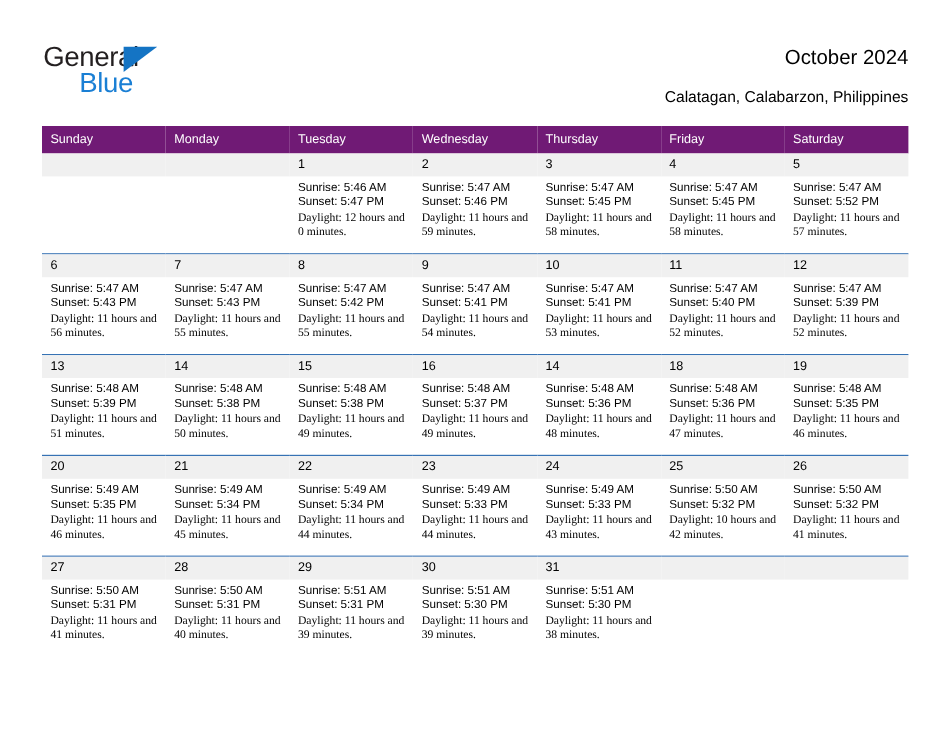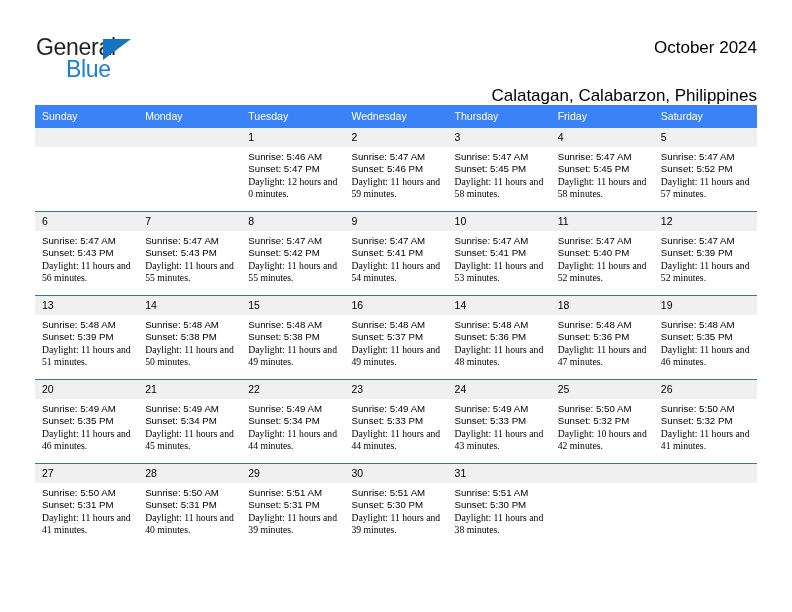--- a/index.html
+++ b/index.html
@@ -72,38 +72,38 @@
   }
   .cal-title {
     font-size: 17px;
     color: #000000;
     line-height: 32px;
     white-space: nowrap;
     font-weight: normal;
     margin: 0;
   }
   .cal-subtitle {
-    font-size: 17px;
+    font-size: 13px;
     color: #000000;
     line-height: 18px;
-    margin-top: 23px;
+    margin-top: 8px;
     white-space: nowrap;
   }
 
   
   .calendar {
     position: absolute;
     left: 35px;
     top: 105px;
     width: 722px;
     border-collapse: collapse;
     table-layout: fixed;
   }
   .calendar th {
-    background: #3b82f6;
+    background: #701a75;
     color: #ffffff;
     font-size: 10.5px;
     font-weight: normal;
     text-align: left;
     padding: 5px 0 6px 7px;
     height: 11px;
     line-height: 12px;
   }
   .calendar td {
     vertical-align: top;

